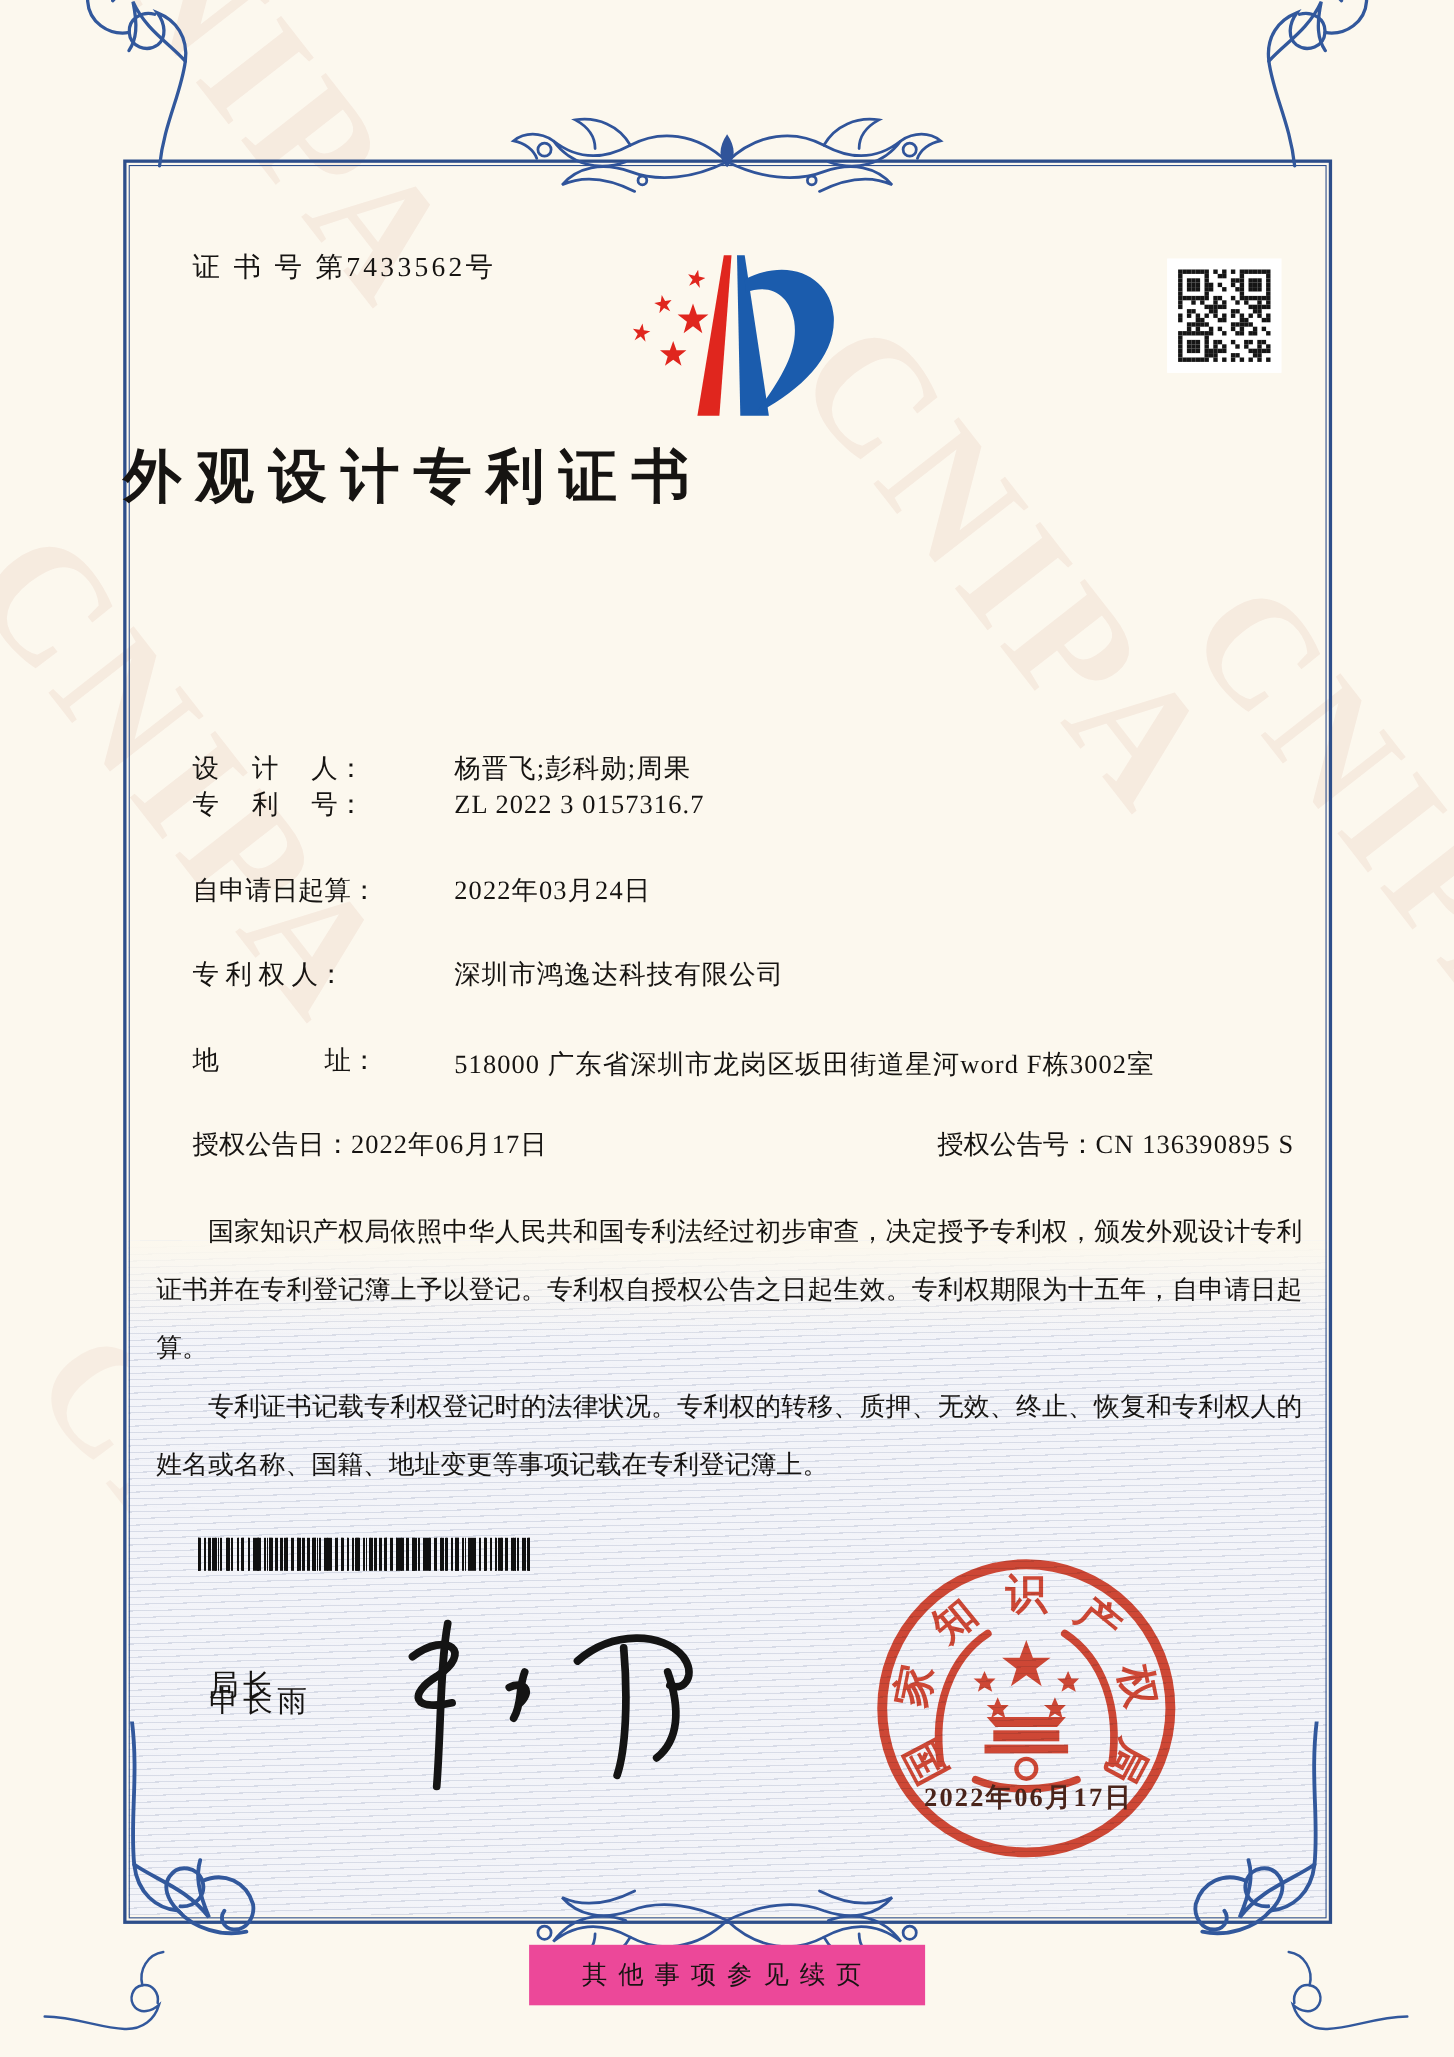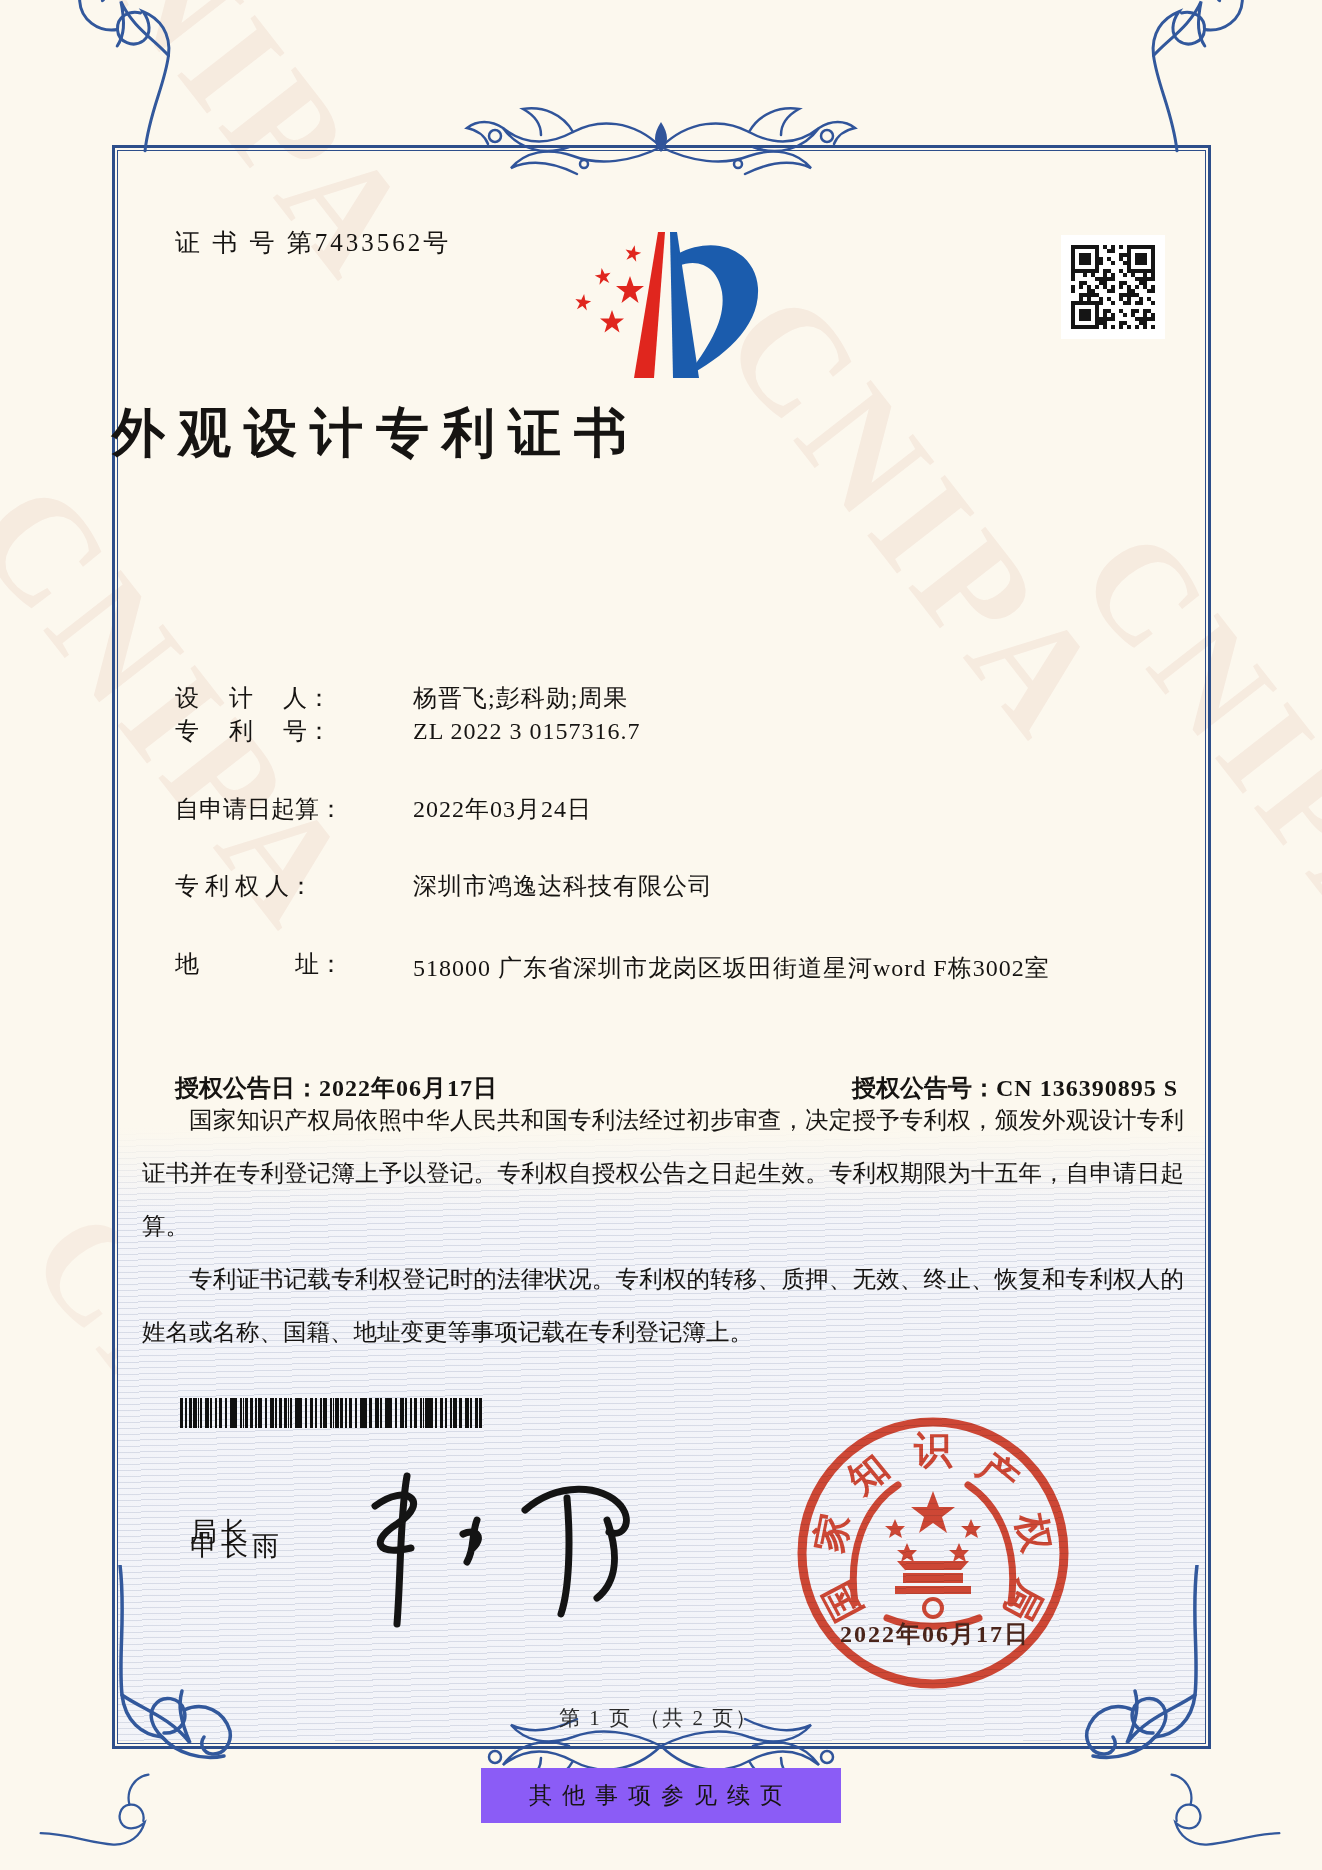--- a/index.html
+++ b/index.html
@@ -67,21 +67,21 @@
 
   .seal{position:absolute;left:791px;top:1411px;z-index:4;mix-blend-mode:multiply;opacity:.95;}
   .seal-char{font-size:38px;font-weight:bold;fill:#d6402b;text-anchor:middle;dominant-baseline:central;
              font-family:"Liberation Serif",serif;}
   .seal-date{position:absolute;left:796px;top:1618px;width:278px;text-align:center;z-index:5;
              font-size:24px;letter-spacing:2px;color:#4a241a;font-weight:bold;}
 
   .footer-page{position:absolute;left:112px;top:1704px;width:1093px;text-align:center;
                font-size:21px;letter-spacing:2px;color:#2b2b2b;z-index:3;}
   .note-box{position:absolute;left:50%;transform:translateX(-50%);top:1768px;
-            background:#8b5cf6;padding:12px 48px;font-size:23px;letter-spacing:10px;
+            background:#ec4899;padding:12px 48px;font-size:23px;letter-spacing:10px;
             z-index:5;white-space:nowrap;}
 </style>
 </head>
 <body>
 
 <div class="page">
 
   <span class="wm" style="left:-30px;top:-30px;font-size:150px;">CNIPA</span>
   <span class="wm" style="left:1160px;top:-60px;font-size:140px;">CNIPA</span>
   <span class="wm" style="left:660px;top:430px;font-size:150px;">CNIPA</span>
@@ -648,21 +648,21 @@
   </div>
   <div class="row" style="top:793px;">
     <span class="lbl">自申请日起算：</span><span class="val">2022年03月24日</span>
   </div>
   <div class="row" style="top:870px;">
     <span class="lbl">专 利 权 人：</span><span class="val">深圳市鸿逸达科技有限公司</span>
   </div>
   <div class="row addr" style="top:948px;">
     <span class="lbl">地　　　　址：</span><span class="val">518000 广东省深圳市龙岗区坂田街道星河word F栋3002室</span>
   </div>
-  <div class="row" style="top:1072px;width:1010px;font-weight:bold;">
+  <div class="row" style="top:1024px;width:1010px;">
     <span>授权公告日：</span><span class="val">2022年06月17日</span>
     <span class="grant-no-pair">
       <span>授权公告号：</span><span class="val">CN 136390895 S</span>
     </span>
   </div>
 
   <div class="body-text">
     <p>国家知识产权局依照中华人民共和国专利法经过初步审查，决定授予专利权，颁发外观设计专利证书并在专利登记簿上予以登记。专利权自授权公告之日起生效。专利权期限为十五年，自申请日起算。</p>
     <p>专利证书记载专利权登记时的法律状况。专利权的转移、质押、无效、终止、恢复和专利权人的姓名或名称、国籍、地址变更等事项记载在专利登记簿上。</p>
   </div>
@@ -706,16 +706,15 @@
     </g>
     <g fill="none" stroke="#d6402b" stroke-linecap="round">
       <circle cx="142" cy="197" r="9" stroke-width="4"></circle>
       <path d="M64,192 C57,142 72,97 107,74" stroke-width="7"></path>
       <path d="M220,192 C227,142 212,97 177,74" stroke-width="7"></path>
       <path d="M96,207 C122,218 162,218 188,207" stroke-width="7"></path>
     </g>
   </svg>
   <div class="seal-date">2022年06月17日</div>
 
-  <div class="footer-page">第 1 页 （共 2 页）</div>
   <div class="note-box">其他事项参见续页</div>
 
 </div>
 
 </body></html>

